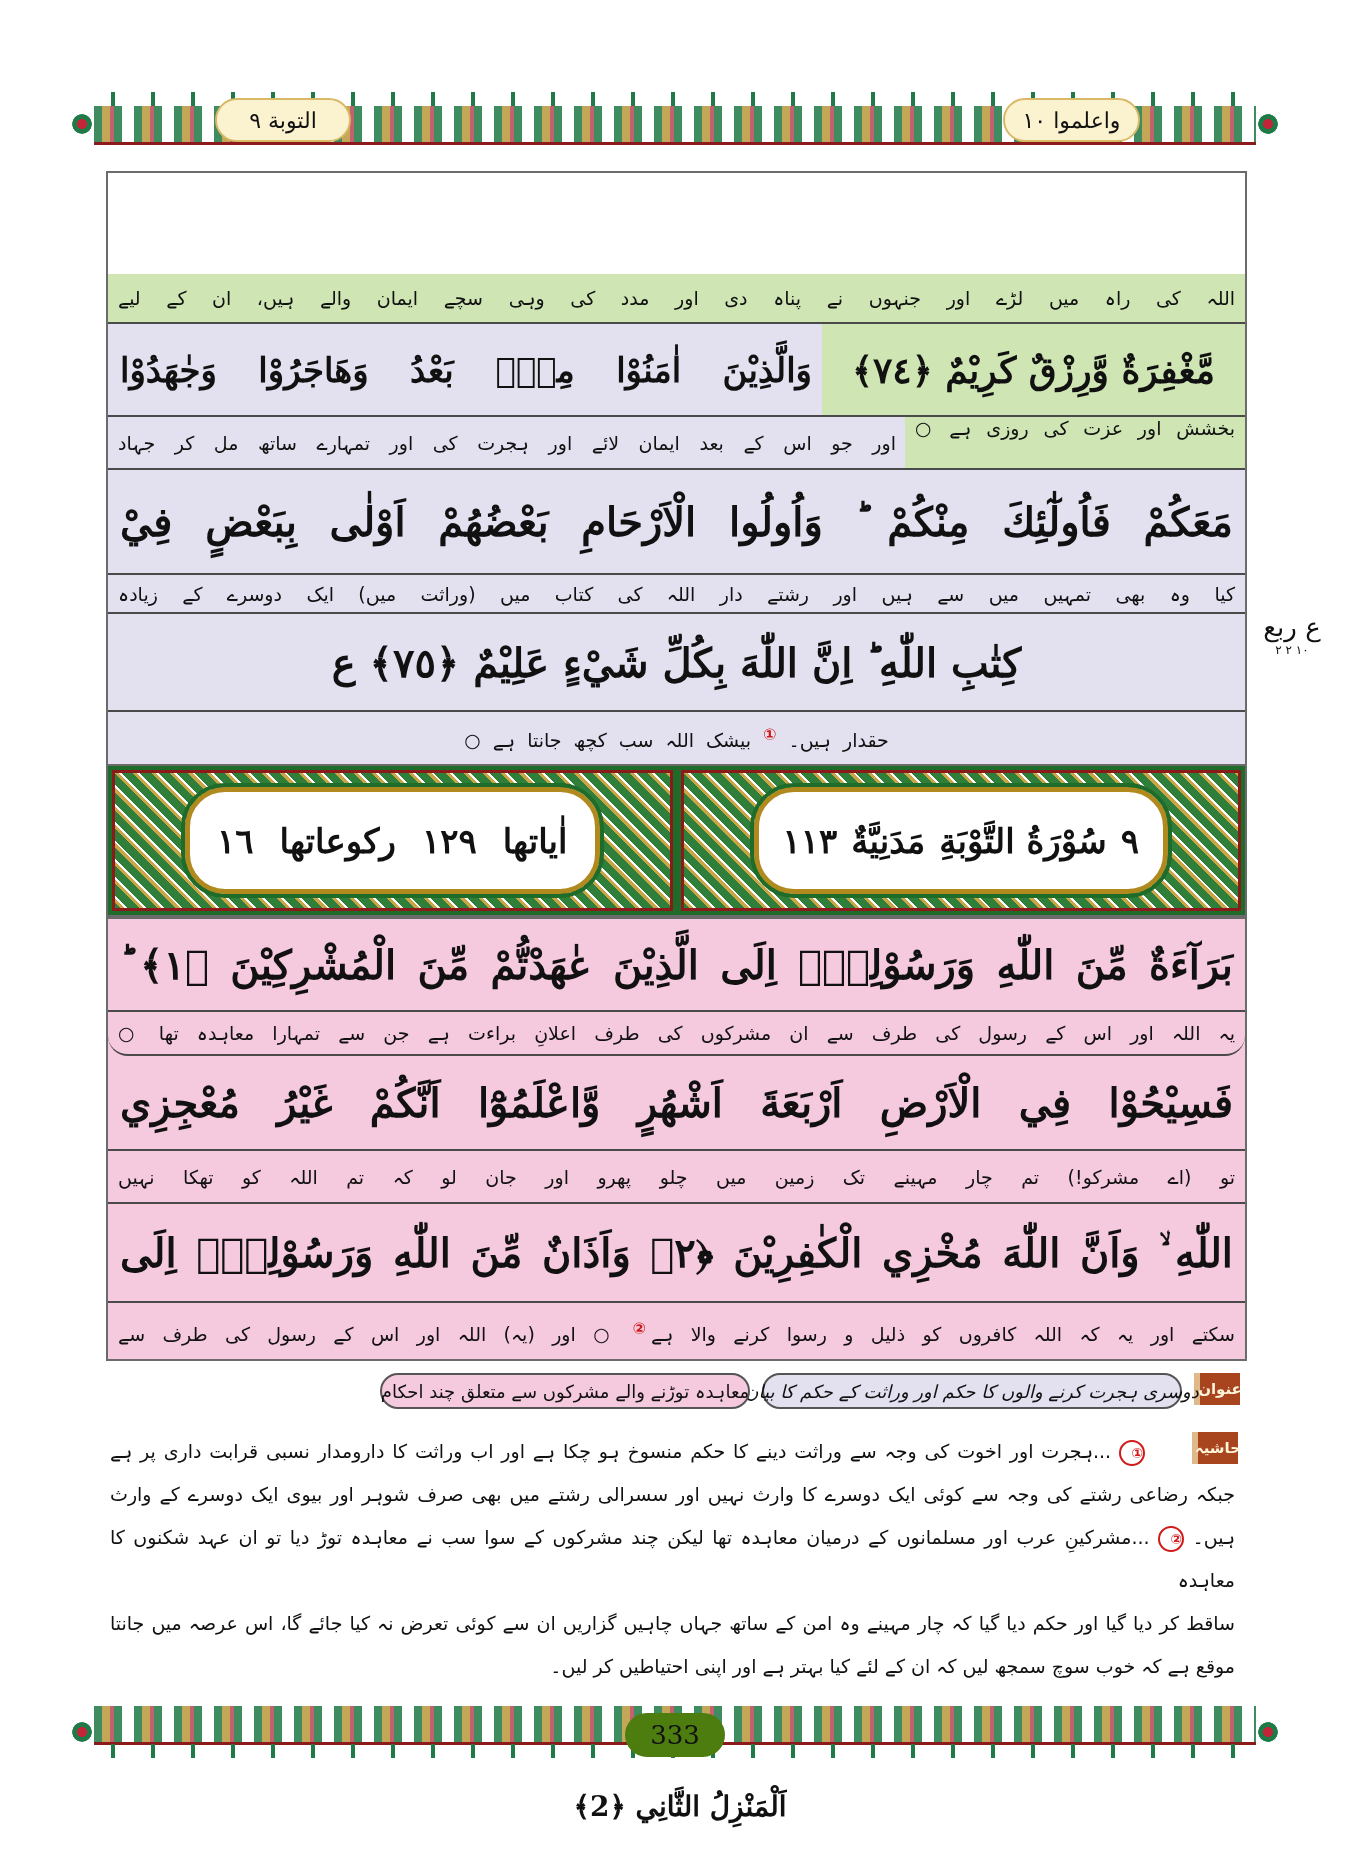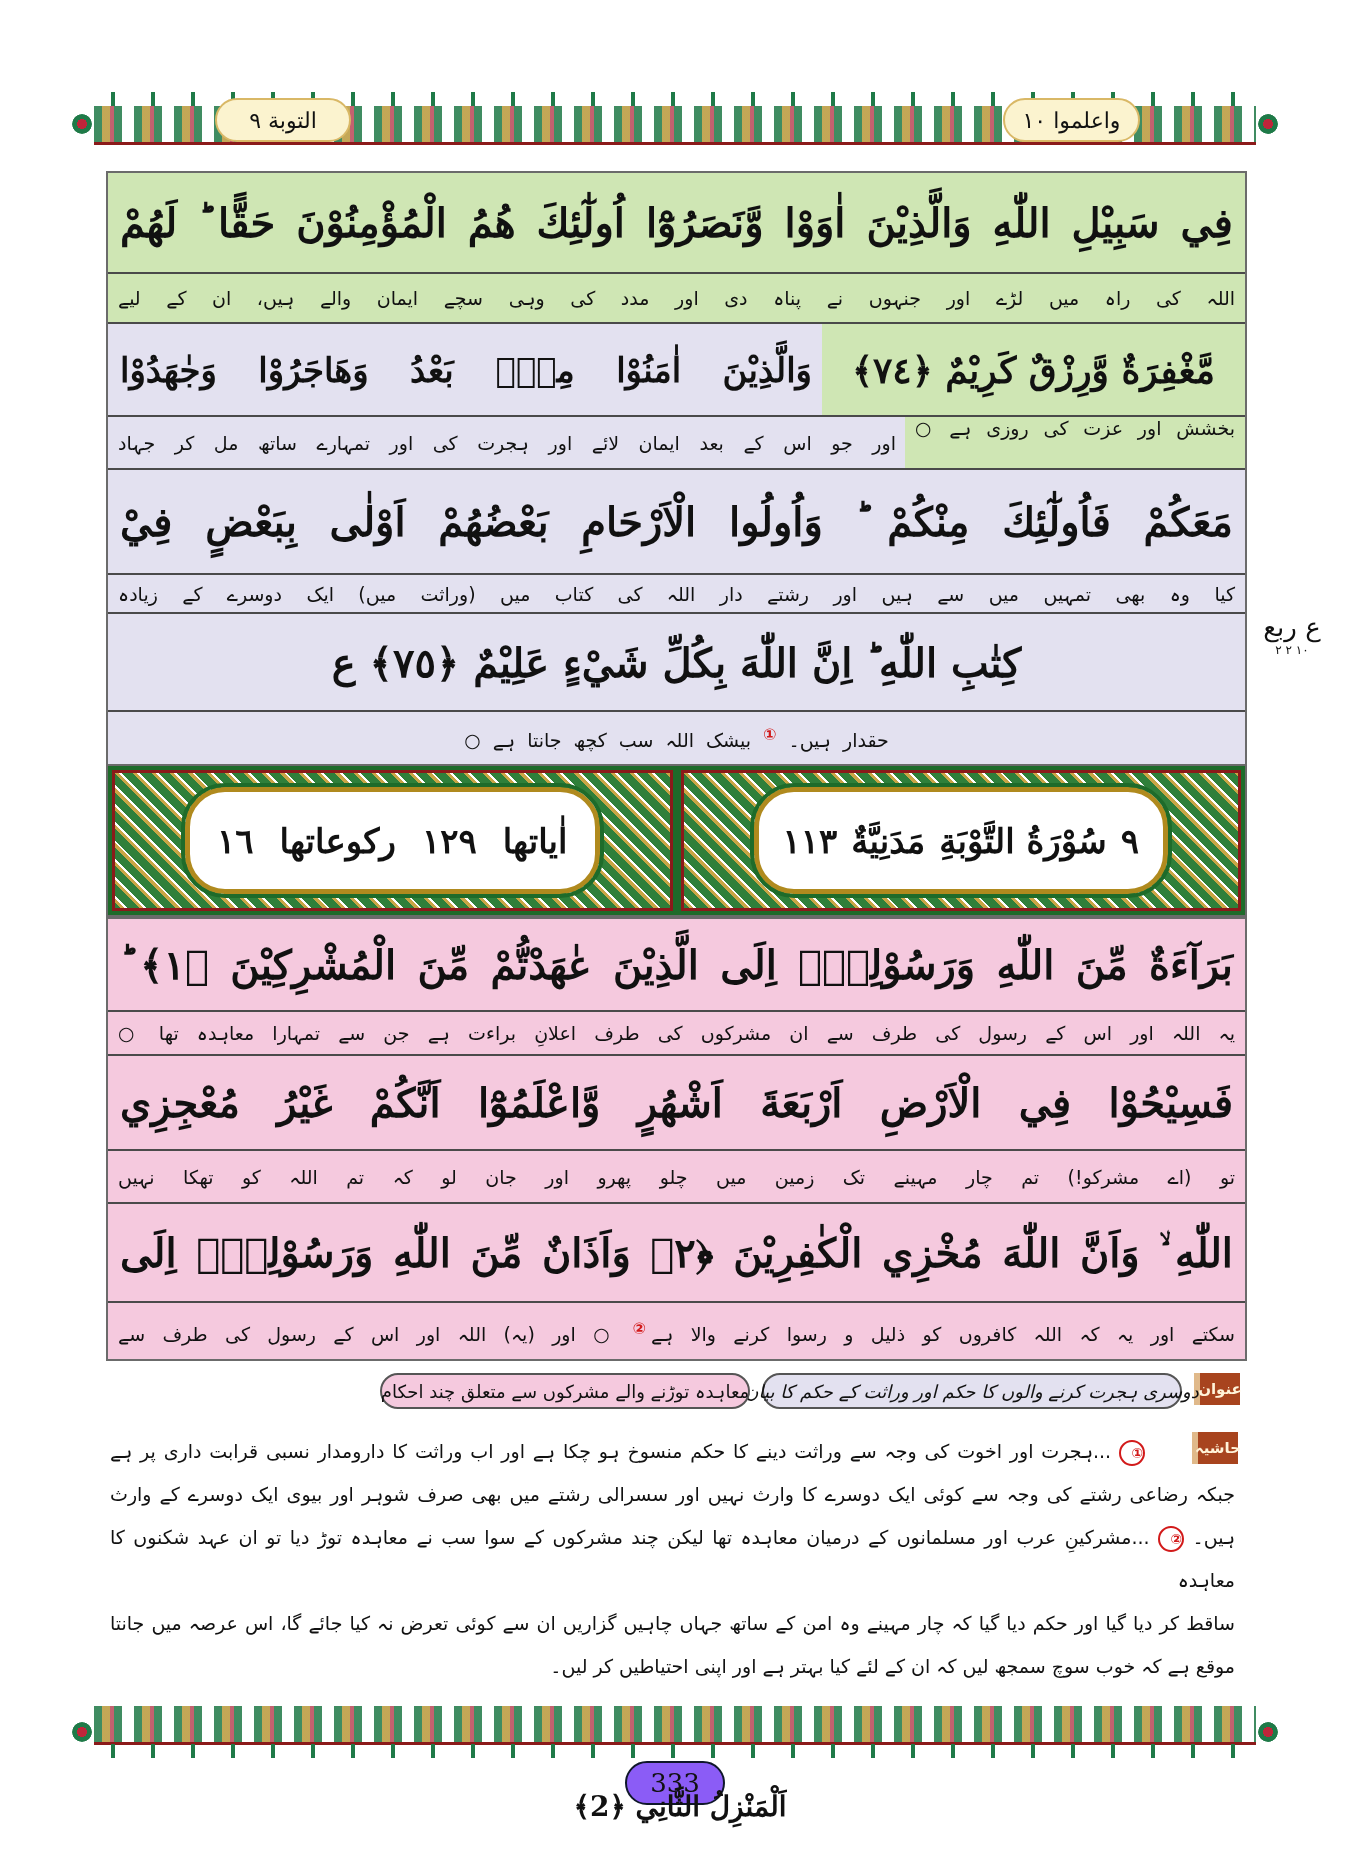--- a/index.html
+++ b/index.html
@@ -65,41 +65,38 @@
     font-family:"DejaVu Sans", sans-serif; font-size:18px; white-space:nowrap; direction:rtl; }
 
   .notes { position:absolute; left:110px; top:1430px; width:1125px; direction:rtl;
     font-family:"DejaVu Sans", sans-serif; font-size:19px; line-height:43px; }
   .notes p { margin:0; text-align:justify; text-align-last:justify; }
   .notes p.lastline { text-align-last:right; }
   .circ { display:inline-block; width:22px; height:22px; border:2px solid #d21a1a; border-radius:50%;
     color:#d21a1a; font-size:14px; line-height:22px; text-align:center; font-weight:bold; vertical-align:middle; }
 
   .page-num { position:absolute; left:625px; top:1713px; width:100px; height:44px; border-radius:22px;
-    background:#8b5cf6; border:2px solid #0f172a; box-sizing:border-box;
-    font-family:"DejaVu Serif", serif; font-size:26px; display:flex; align-items:center; justify-content:center;margin-top:48px; }
+    background:#4d7c0f; border:2px solid #4d7c0f; box-sizing:border-box;
+    font-family:"DejaVu Serif", serif; font-size:26px; display:flex; align-items:center; justify-content:center; }
   .manzil { position:absolute; left:560px; top:1790px; width:240px; height:50px; direction:rtl;
     font-family:"DejaVu Serif", serif; font-size:28px; font-weight:bold; text-align:center; }
 </style>
 </head>
 <body>
 
 <div class="ornament" style="top:92px;">
   <div class="spikes"></div>
   <div class="band"></div>
   <div class="cap l"></div>
   <div class="cap r"></div>
   <div class="cartouche" style="left:143px; width:136px;">التوبة ٩</div>
   <div class="cartouche" style="left:931px; width:137px;">واعلموا ١٠</div>
 </div>
 
 <div class="frame" style="top:171px; height:593px;">
-  <div class="row green" style="top:0; height:101px;">
-    <div class="ar">فِي سَبِيْلِ اللّٰهِ وَالَّذِيْنَ اٰوَوْا وَّنَصَرُوْٓا اُولٰٓئِكَ هُمُ الْمُؤْمِنُوْنَ حَقًّا ؕ لَهُمْ</div>
-  </div>
   <div class="row green" style="top:101px; height:50px;">
     <div class="ur">اللہ کی راہ میں لڑے اور جنہوں نے پناہ دی اور مدد کی وہی سچے ایمان والے ہیں، ان کے لیے</div>
   </div>
   <div class="row purple" style="top:151px; height:93px;">
     <div class="split green" style="right:0; width:423px; display:flex; align-items:center;">
       <div class="ar center" style="font-size:36px;">مَّغْفِرَةٌ وَّرِزْقٌ كَرِيْمٌ ﴿٧٤﴾</div>
     </div>
     <div class="split" style="left:0; width:716px; display:flex; align-items:center;">
       <div class="ar" style="font-size:34px;">وَالَّذِيْنَ اٰمَنُوْا مِنْۢ بَعْدُ وَهَاجَرُوْا وَجٰهَدُوْا</div>
     </div>
@@ -156,21 +153,21 @@
       <span>مَدَنِيَّةٌ</span>
       <span>١١٣</span>
     </div>
   </div>
 </div>
 
 <div class="frame pink" style="top:917px; height:444px;">
   <div class="row" style="top:0; height:93px;">
     <div class="ar">بَرَآءَةٌ مِّنَ اللّٰهِ وَرَسُوْلِهٖٓ اِلَى الَّذِيْنَ عٰهَدْتُّمْ مِّنَ الْمُشْرِكِيْنَ ﴿١﴾ ؕ</div>
   </div>
-  <div class="row" style="top:93px; height:44px;">
+  <div class="row" style="top:93px; height:44px;border-radius:20px;">
     <div class="ur">یہ اللہ اور اس کے رسول کی طرف سے ان مشرکوں کی طرف اعلانِ براءت ہے جن سے تمہارا معاہدہ تھا ○</div>
   </div>
   <div class="row" style="top:137px; height:95px;">
     <div class="ar">فَسِيْحُوْا فِي الْاَرْضِ اَرْبَعَةَ اَشْهُرٍ وَّاعْلَمُوْٓا اَنَّكُمْ غَيْرُ مُعْجِزِي</div>
   </div>
   <div class="row" style="top:232px; height:53px;">
     <div class="ur">تو (اے مشرکو!) تم چار مہینے تک زمین میں چلو پھرو اور جان لو کہ تم اللہ کو تھکا نہیں</div>
   </div>
   <div class="row" style="top:285px; height:99px;">
     <div class="ar">اللّٰهِ ۙ وَاَنَّ اللّٰهَ مُخْزِي الْكٰفِرِيْنَ ﴿٢﴾ وَاَذَانٌ مِّنَ اللّٰهِ وَرَسُوْلِهٖٓ اِلَى</div>

